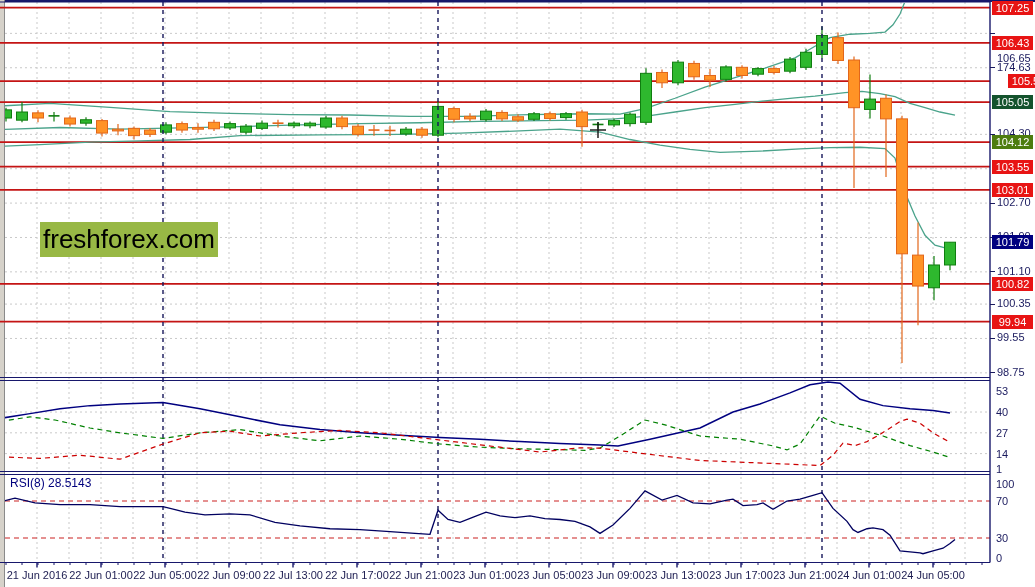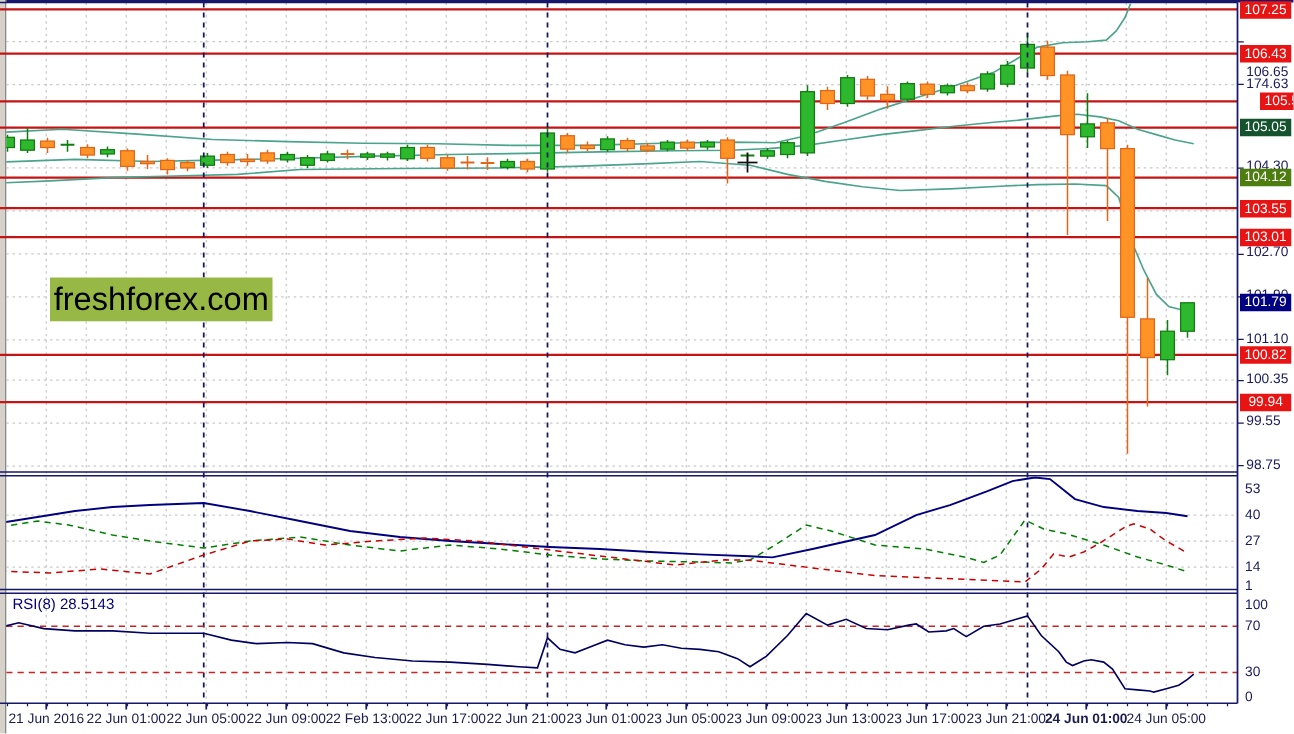--- a/index.html
+++ b/index.html
@@ -376,25 +376,25 @@
       <div class="panel-tick" style="top: 478px;">100</div>
       <div class="panel-tick" style="top: 495.006px;">70</div>
       <div class="panel-tick" style="top: 532px;">30</div>
       <div class="panel-tick" style="top: 552px;">0</div>
     </div>
   <div id="time-axis">
       <div class="time-lbl" style="left: 37px;">21 Jun 2016</div>
       <div class="time-lbl" style="left: 101px;">22 Jun 01:00</div>
       <div class="time-lbl" style="left: 165px;">22 Jun 05:00</div>
       <div class="time-lbl" style="left: 229px;">22 Jun 09:00</div>
-      <div class="time-lbl" style="left: 293px;">22 Feb 13:00</div>
+      <div class="time-lbl" style="left: 293px;">22 Jul 13:00</div>
       <div class="time-lbl" style="left: 357px;">22 Jun 17:00</div>
       <div class="time-lbl" style="left: 421px;">22 Jun 21:00</div>
       <div class="time-lbl" style="left: 485px;">23 Jun 01:00</div>
       <div class="time-lbl" style="left: 549px;">23 Jun 05:00</div>
       <div class="time-lbl" style="left: 613px;">23 Jun 09:00</div>
       <div class="time-lbl" style="left: 677px;">23 Jun 13:00</div>
       <div class="time-lbl" style="left: 741px;">23 Jun 17:00</div>
       <div class="time-lbl" style="left: 805px;">23 Jun 21:00</div>
-      <div class="time-lbl" style="left: 869px; font-weight: bold;">24 Jun 01:00</div>
+      <div class="time-lbl" style="left: 869px;">24 Jun 01:00</div>
       <div class="time-lbl" style="left: 933px;">24 Jun 05:00</div>
     </div>
 </div>
 
 </body></html>

